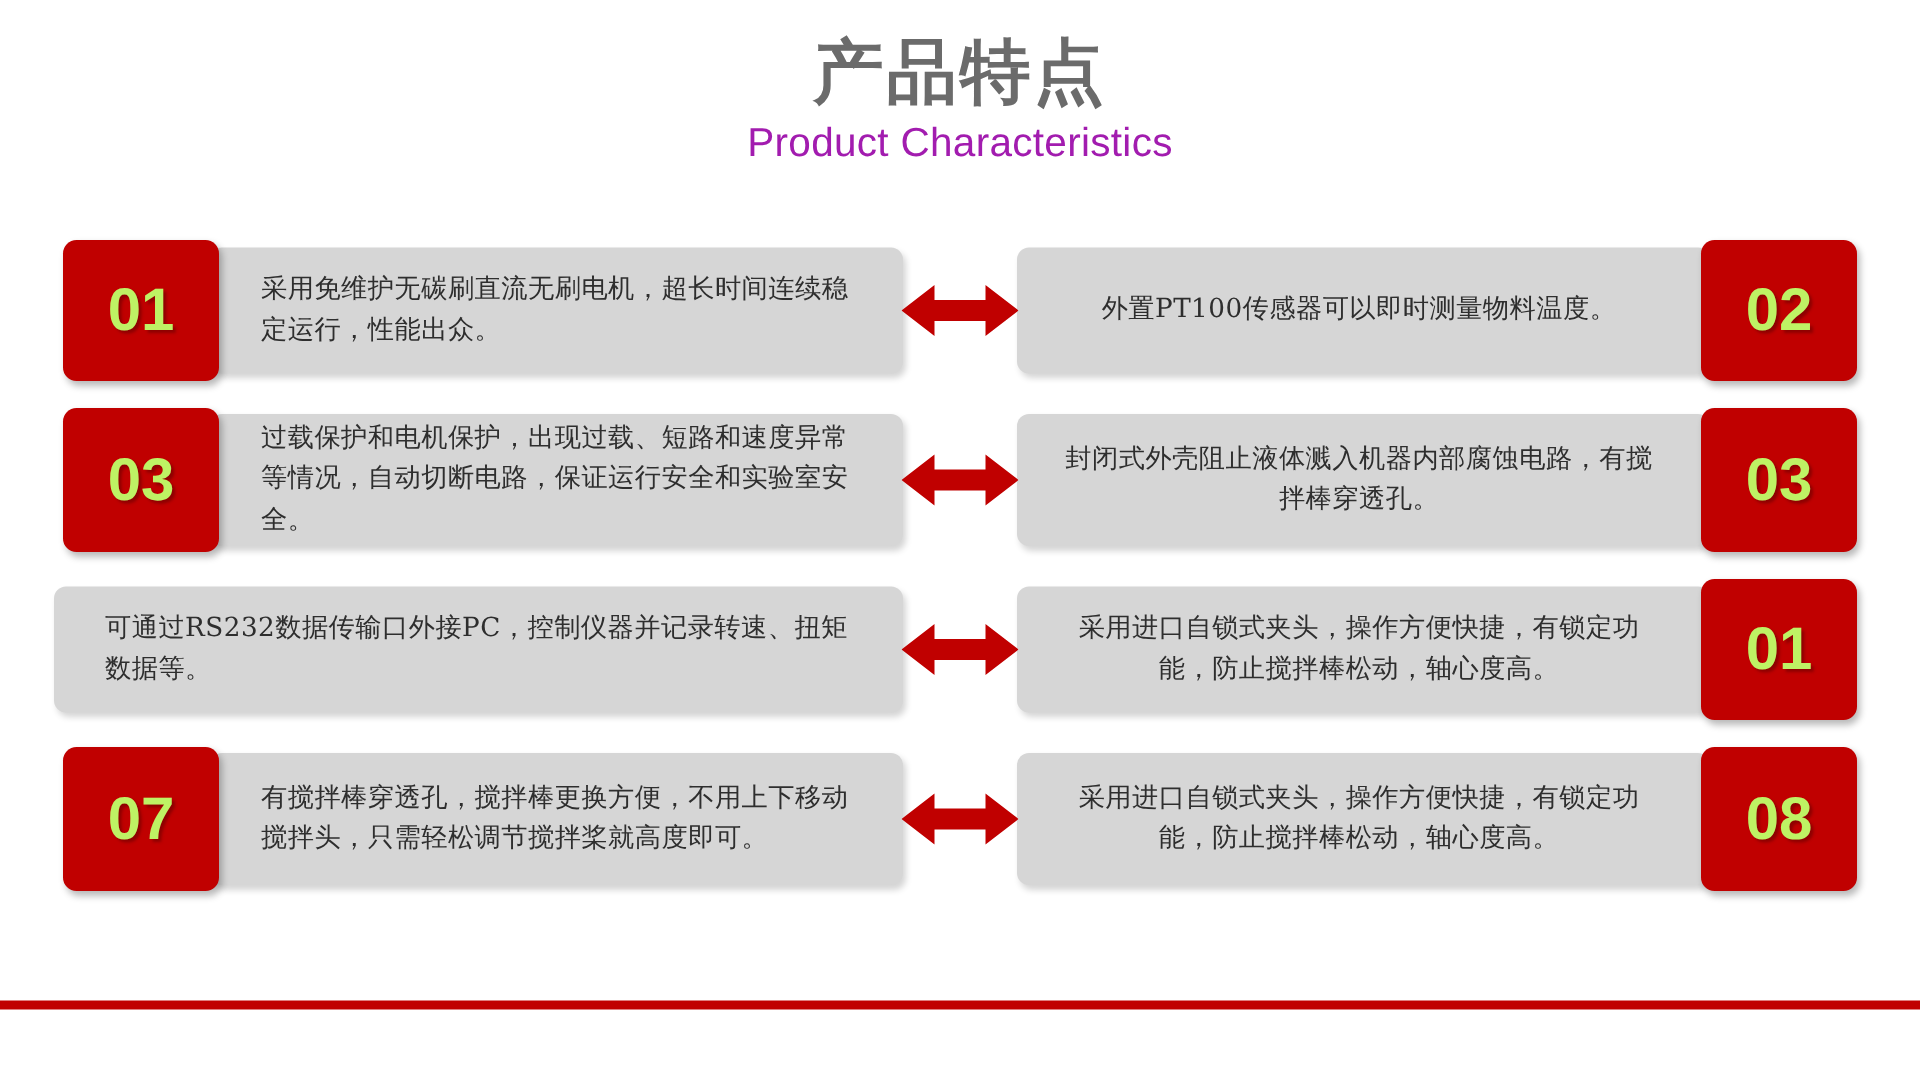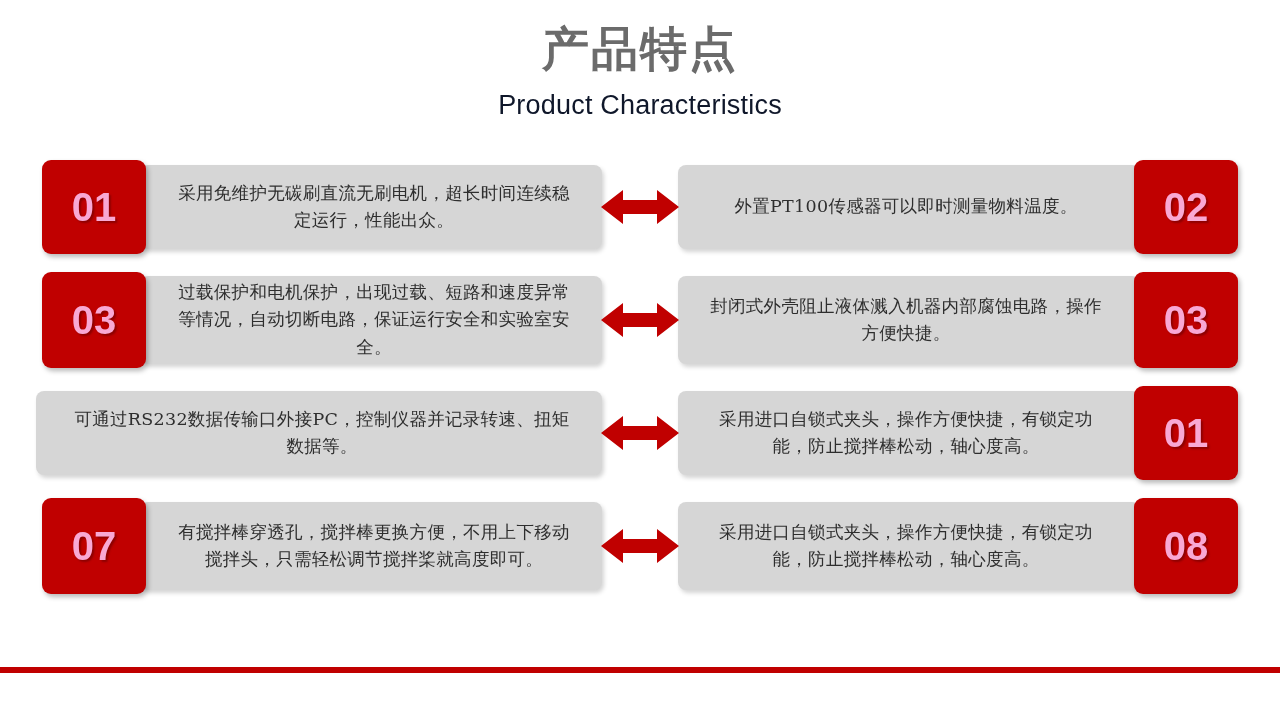--- a/index.html
+++ b/index.html
@@ -30,27 +30,27 @@
     margin: 0;
     padding-top: 22px;
     font-family: "DejaVu Sans", "Liberation Sans", sans-serif;
     font-size: 47px;
     font-weight: bold;
     letter-spacing: 2px;
     color: #6b6b6b;
     line-height: 1.15;
   }
   .title-en {
-    margin: 10px;
+    margin: 0;
     padding-top: 3px;
     font-family: "Liberation Sans", "DejaVu Sans", sans-serif;
     font-size: 27px;
     font-weight: 400;
     letter-spacing: 0.2px;
-    color: #0f172a;
+    color: #a21caf;
     line-height: 1.2;
   }
 
   
   .rows {
     position: absolute;
     top: 160px;
     left: 0;
     width: 1280px;
   }
@@ -74,21 +74,21 @@
 
   
   .num-chip {
     flex: 0 0 104px;
     width: 104px;
     background: #c00000;
     border-radius: 9px;
     display: flex;
     align-items: center;
     justify-content: center;
-    color: #f9a8d4;
+    color: #bef264;
     font-family: "Liberation Sans", "DejaVu Sans", sans-serif;
     font-size: 40px;
     font-weight: bold;
     letter-spacing: 0px;
     text-shadow: 2px 2px 2px rgba(80,0,0,0.45);
     box-shadow: 2px 3px 5px rgba(0,0,0,0.28);
     position: relative;
     z-index: 2;
   }
 
@@ -116,21 +116,21 @@
   }
 
   .panel-text {
     font-family: "DejaVu Serif", "Liberation Serif", serif;
     font-size: 17.5px;
     line-height: 1.55;
     color: #2e2e2e;
     letter-spacing: 0.3px;
     word-break: break-all;
   }
-  .half.left .panel-text { text-align: center; }
+  .half.left .panel-text { text-align: left; }
   .half.right .panel-text { text-align: center; }
 
   
   .row-h1 .half { height: 94px; }
   .row-h2 .half { height: 96px; }
 
   .row-h1 .text-panel { height: 84px; margin-top: 5px; }
   .row-h2 .text-panel { height: 88px; margin-top: 4px; }
 
   
@@ -195,21 +195,21 @@
         <div class="panel-text">过载保护和电机保护，出现过载、短路和速度异常等情况，自动切断电路，保证运行安全和实验室安全。</div>
       </div>
     </div>
     <div class="arrow-wrap">
       <svg width="78" height="38" viewBox="0 0 78 38" aria-hidden="true">
         <polygon points="0,19 22,2 22,12 56,12 56,2 78,19 56,36 56,26 22,26 22,36" fill="#C00000"></polygon>
       </svg>
     </div>
     <div class="half right">
       <div class="text-panel">
-        <div class="panel-text">封闭式外壳阻止液体溅入机器内部腐蚀电路，操作方便快捷。</div>
+        <div class="panel-text">封闭式外壳阻止液体溅入机器内部腐蚀电路，有搅拌棒穿透孔。</div>
       </div>
       <div class="num-chip">03</div>
     </div>
   </div>
 
   <div class="row row-h1">
     <div class="half left">
       <div class="text-panel">
         <div class="panel-text">可通过RS232数据传输口外接PC，控制仪器并记录转速、扭矩数据等。</div>
       </div>

